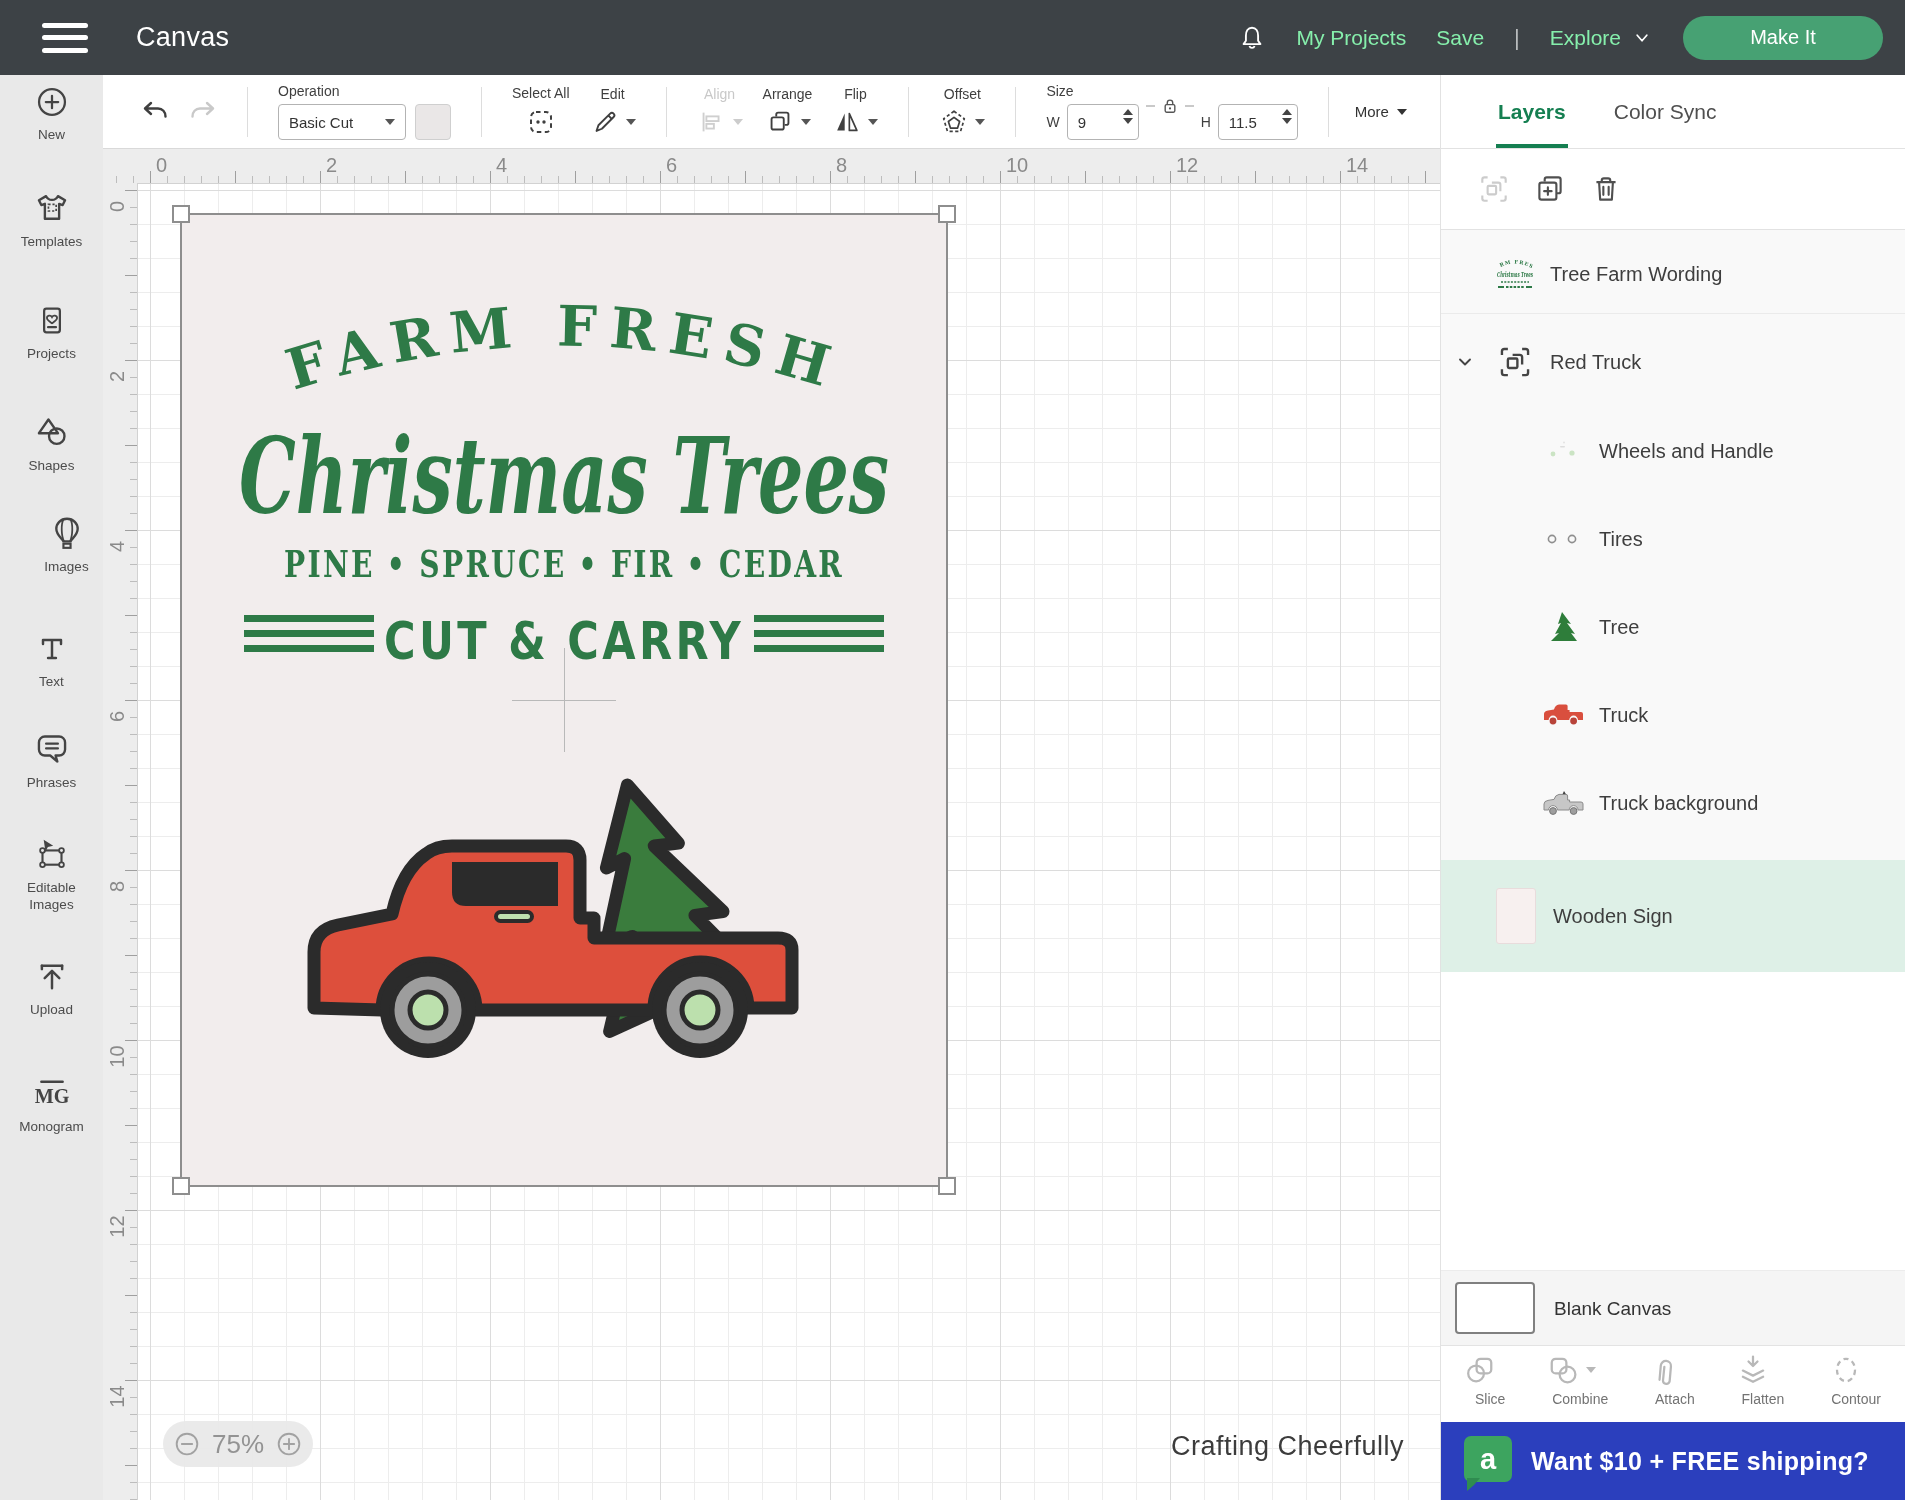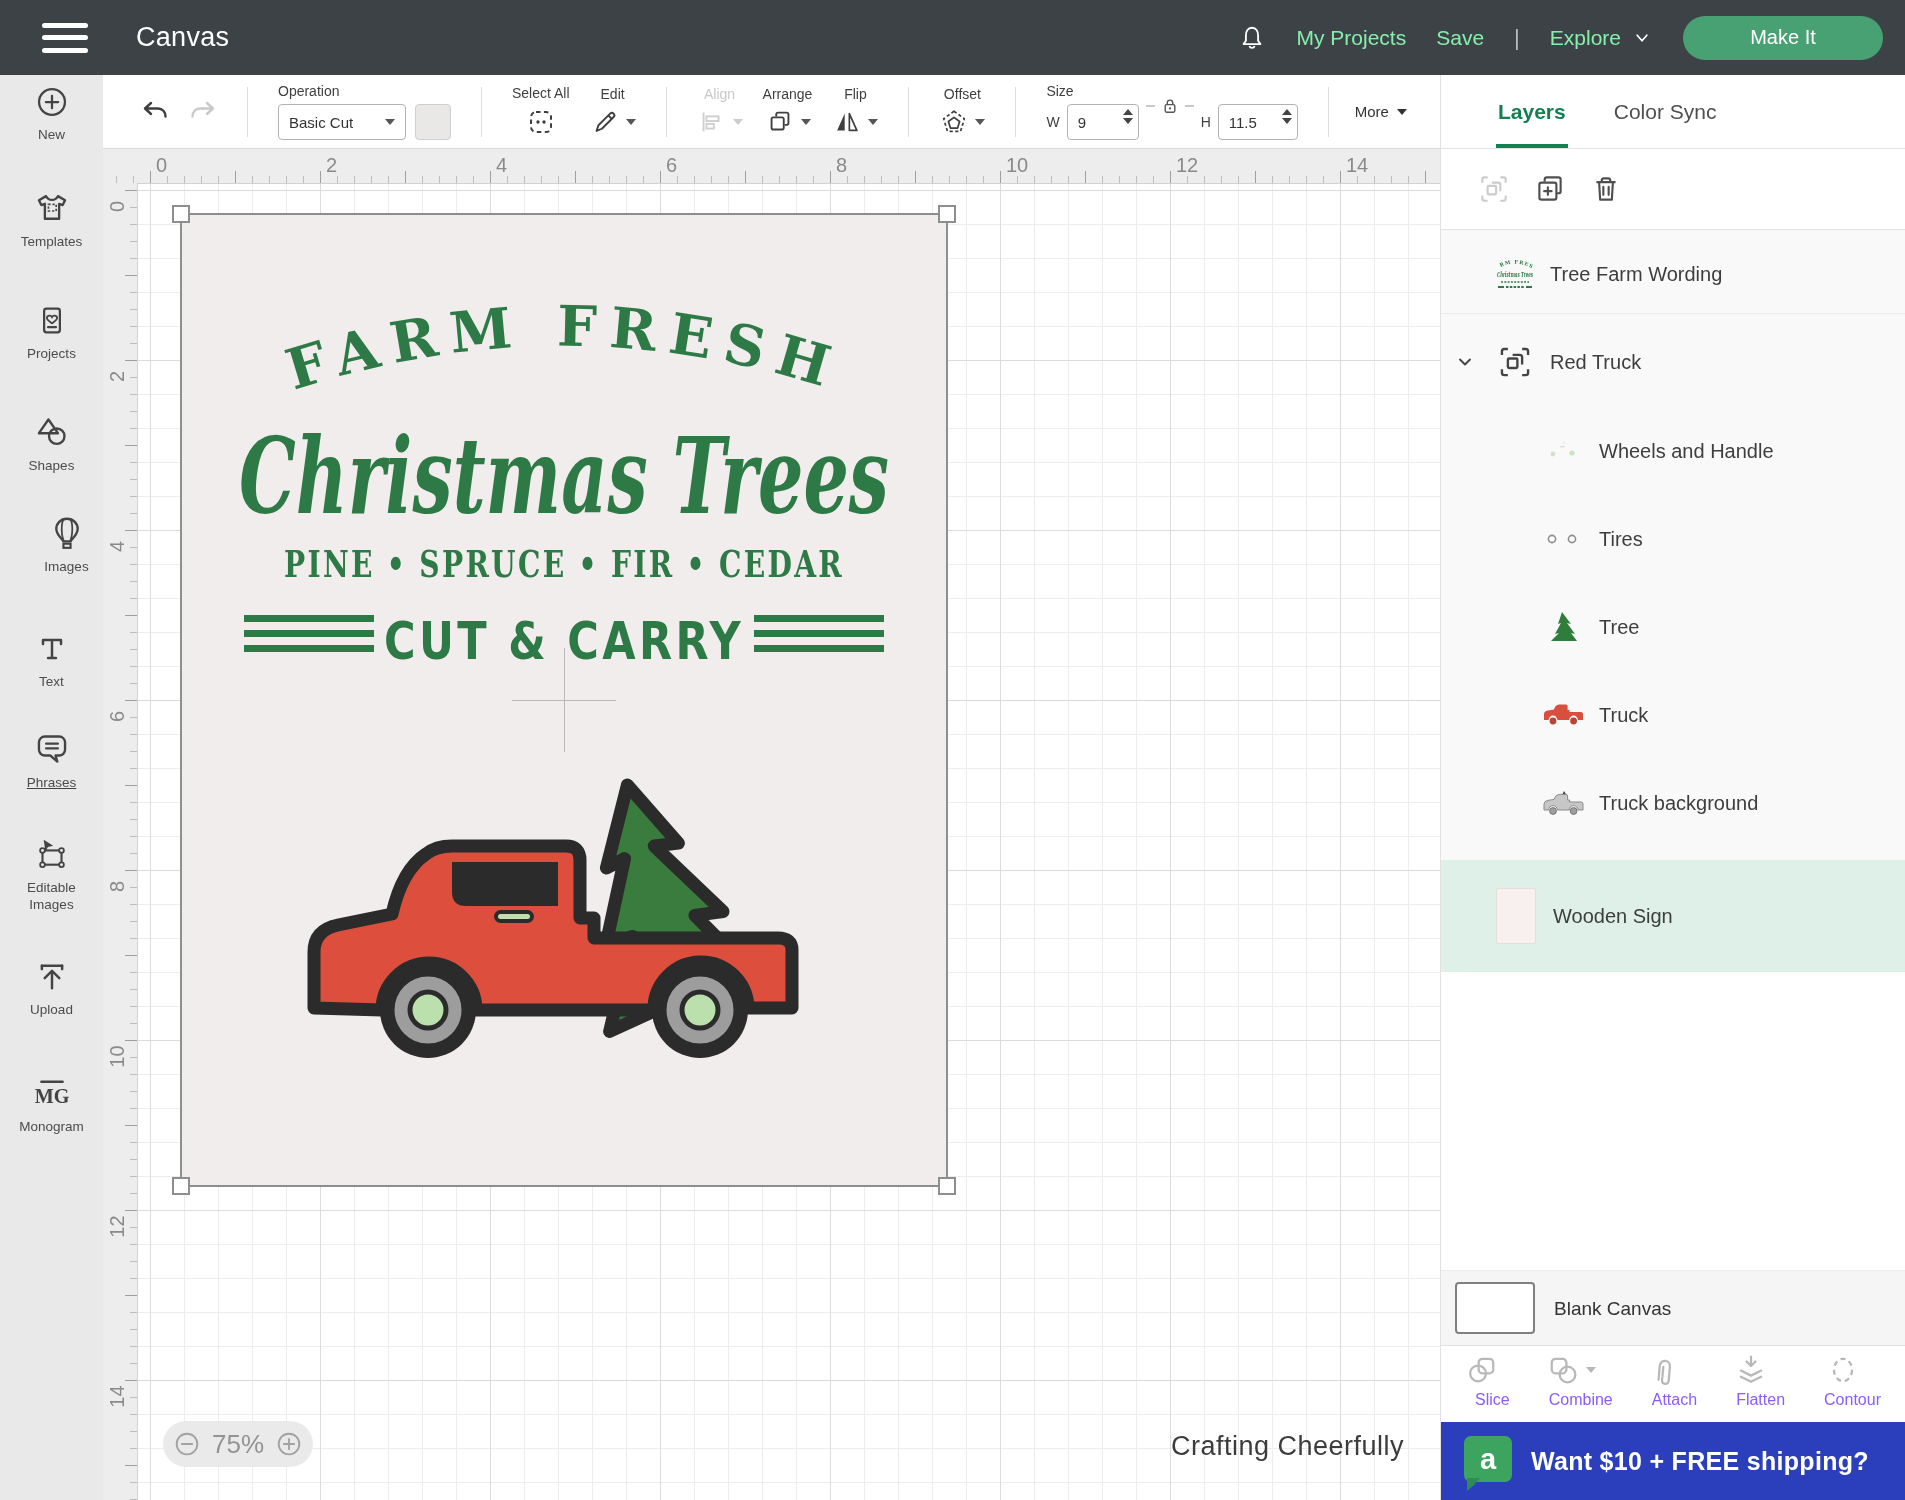--- a/index.html
+++ b/index.html
@@ -84,21 +84,21 @@
   .lname{font-size:20px;color:#3e3e3e;margin-left:12px;}
   .rowdiv{position:absolute;left:0;width:100%;height:1px;background:#ebebeb;}
   .selrow{position:absolute;left:0;top:785px;width:100%;height:112px;background:#def0e7;display:flex;align-items:center;cursor:pointer;}
   .signthumb{width:38px;height:54px;background:#f7f0ef;border:1px solid #e8dcdc;border-radius:3px;margin-left:55px;}
   .blanksec{position:absolute;left:0;top:1195px;width:100%;height:76px;background:#f5f5f5;border-top:1px solid #ececec;border-bottom:1px solid #e3e3e3;box-sizing:border-box;}
   .blankthumb{position:absolute;left:14px;top:11px;width:80px;height:52px;background:#fff;border:2px solid #808080;border-radius:4px;box-sizing:border-box;}
   .blanklabel{position:absolute;left:113px;top:0;height:76px;display:flex;align-items:center;font-size:19px;color:#333;}
   .actions{position:absolute;left:0;top:1271px;width:100%;height:76px;background:#fff;display:flex;justify-content:space-between;
            padding:6px 24px 0 14px;box-sizing:border-box;}
   .action{display:flex;flex-direction:column;align-items:center;gap:3px;color:#b8b8b8;cursor:default;}
-  .action .alabel{font-size:16px;color:#8b5cf6;margin-left:20px;}
+  .action .alabel{font-size:14px;color:#737373;margin-left:20px;}
   .banner{position:absolute;left:0;top:1347px;width:100%;height:78px;background:#2b3fbd;cursor:pointer;}
   .blogo{position:absolute;left:23px;top:14px;width:48px;height:46px;background:#3da45f;border-radius:7px;
          display:flex;align-items:center;justify-content:center;color:#fff;font-size:29px;font-weight:bold;}
   .blogo::after{content:"";position:absolute;left:3px;bottom:-9px;width:0;height:0;
          border:6px solid transparent;border-top:7px solid #2f8c50;border-left:7px solid #2f8c50;}
   .btext{position:absolute;left:90px;top:0;height:78px;display:flex;align-items:center;color:#fff;font-size:25px;font-weight:bold;letter-spacing:.3px;}
   svg{display:block;}
 </style>
 </head>
 <body>
@@ -166,21 +166,21 @@
           <rect x="13" y="25" width="6" height="3.5" fill="none" stroke="#444" stroke-width="1.8"></rect>
         </svg>
       <div class="side-label">Images</div>
     </div>
     <div class="side-item" style="top:556px;">
       <svg width="36" height="36" viewBox="0 0 32 32">
           <path d="M8 8 H24 M8 8 V11.5 M24 8 V11.5 M16 8 V24 M12.5 24 H19.5" fill="none" stroke="#444" stroke-width="2.2" stroke-linecap="round"></path>
         </svg>
       <div class="side-label">Text</div>
     </div>
-    <div class="side-item" style="top:655px;text-decoration:underline;">
+    <div class="side-item" style="top:655px;">
       <svg width="38" height="38" viewBox="0 0 32 32">
           <path d="M10 5.5 h12 a5 5 0 0 1 5 5 v6 a5 5 0 0 1 -5 5 h-3 l1.5 5 -6-5 h-4.5 a5 5 0 0 1 -5-5 v-6 a5 5 0 0 1 5-5 Z" fill="none" stroke="#444" stroke-width="2" stroke-linejoin="round"></path>
           <path d="M11 11.5 H21 M11 15.5 H21" stroke="#444" stroke-width="1.8" stroke-linecap="round"></path>
         </svg>
       <div class="side-label">Phrases</div>
     </div>
     <div class="side-item" style="top:760px;width:103px;">
       <svg width="38" height="38" viewBox="0 0 32 32">
           <path d="M9 4 L17 9 L12.5 10 L10.5 14 Z" fill="#444"></path>
           <rect x="8" y="13" width="16" height="12" fill="none" stroke="#444" stroke-width="1.8"></rect>

